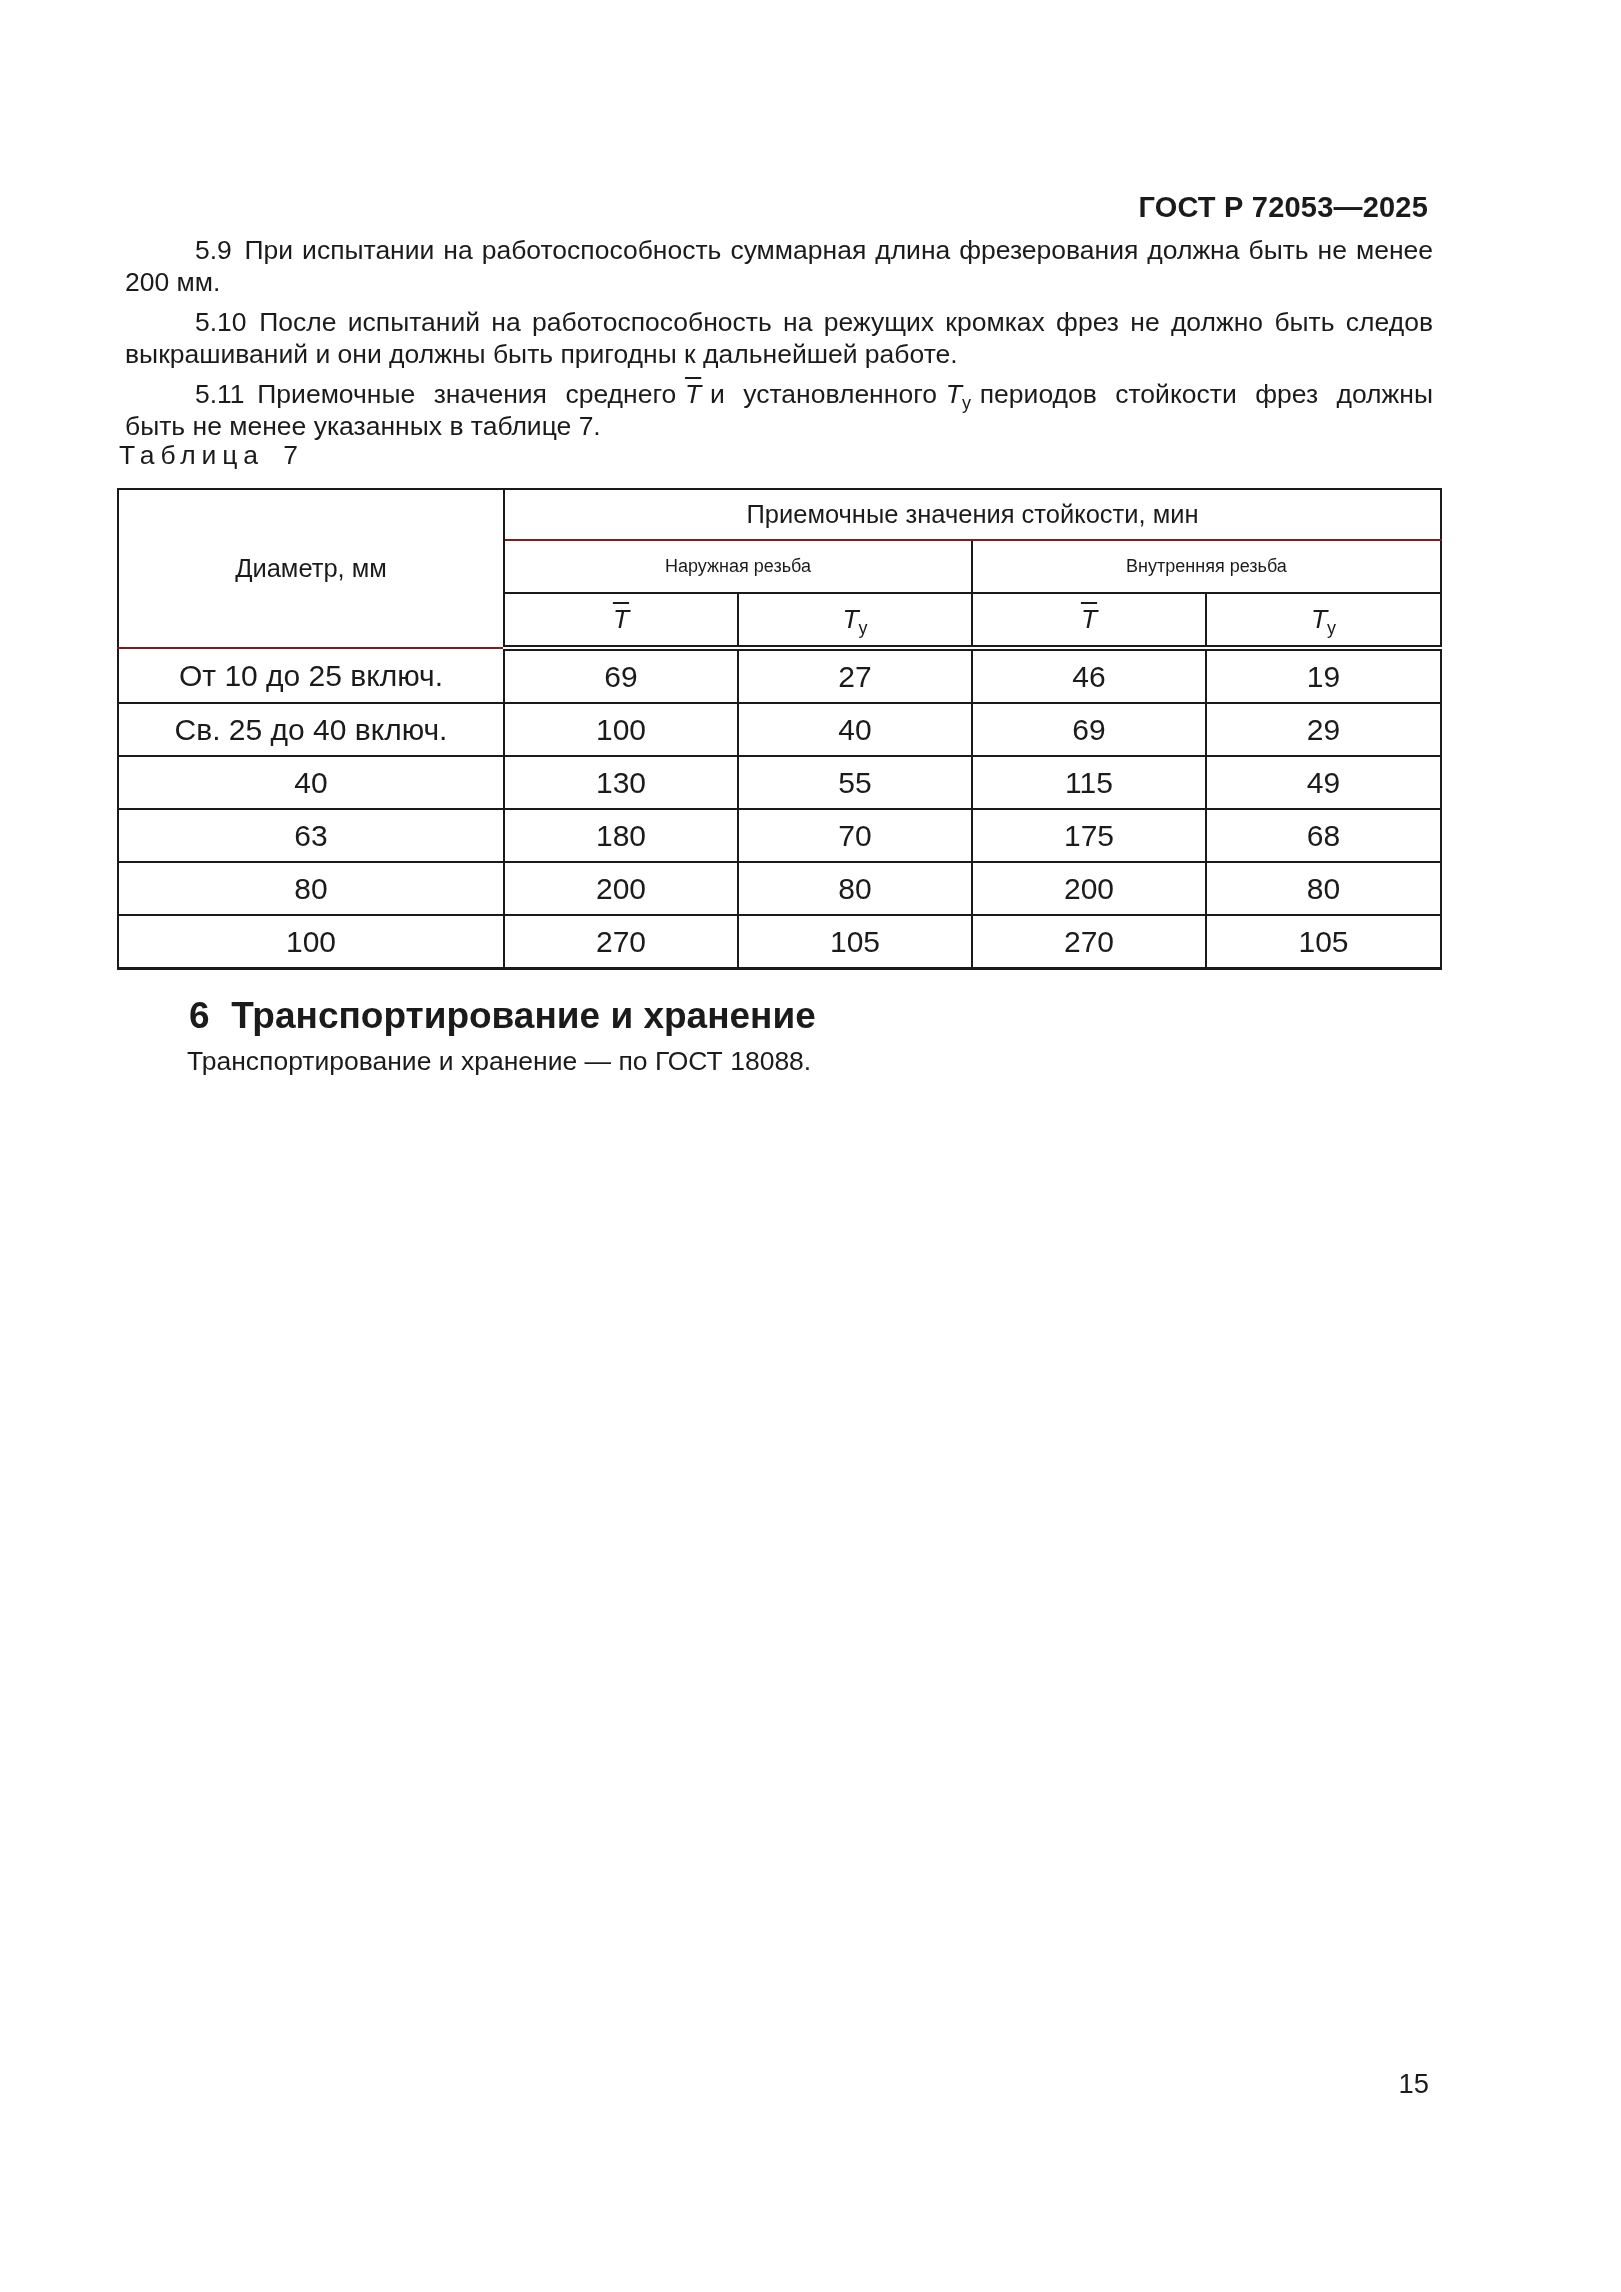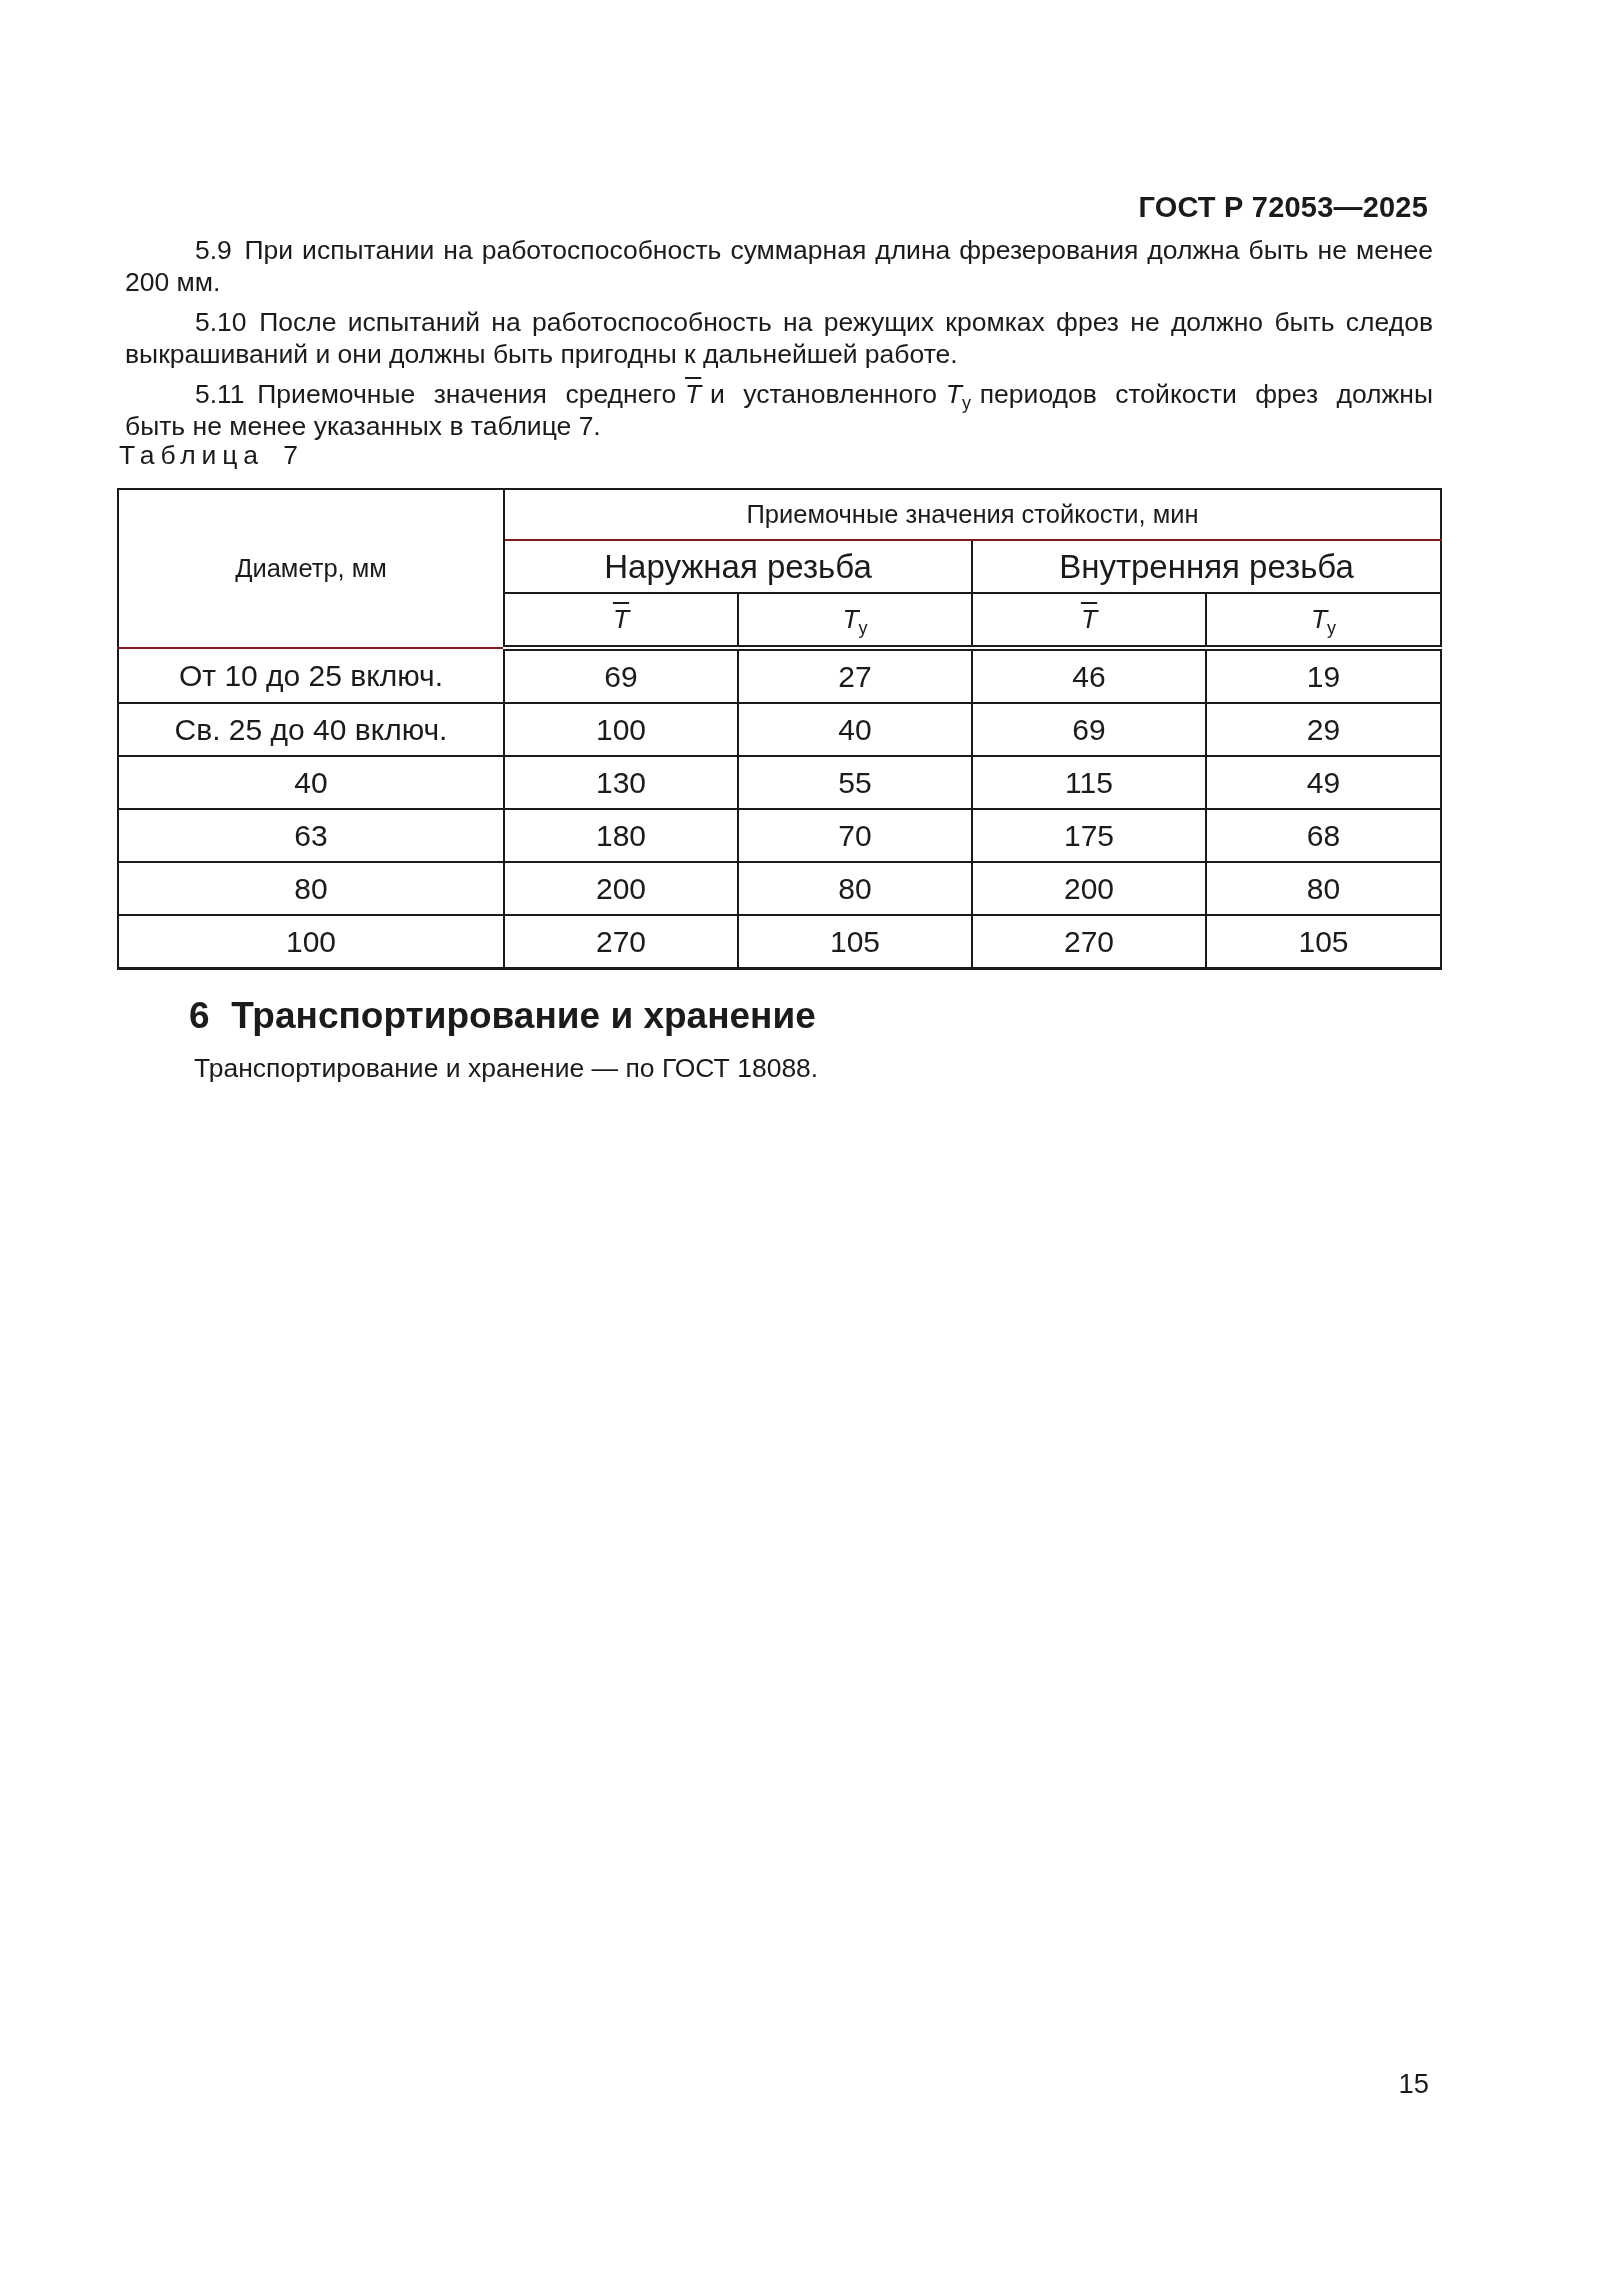--- a/index.html
+++ b/index.html
@@ -65,42 +65,42 @@
     border-left: 2px solid #1a1a1a;
     border-right: 2px solid #1a1a1a;
     padding: 0 5.9px;
     text-align: center;
     vertical-align: middle;
     font-weight: normal;
     background: #ffffff;
     overflow: hidden;
   }
   tr.hrow1 th { height: 49px; border-bottom: 2px solid #7f1d1d; font-size: 25.5px; }
-  tr.hrow2 th { height: 51px; border-bottom: 2px solid #1a1a1a; font-size: 33px; }
+  tr.hrow2 th { height: 51px; border-bottom: 2px solid #1a1a1a; font-size: 18px; }
   tr.hrow3 th { height: 51px; border-bottom: 6.9px double #1a1a1a; font-size: 26.5px; }
   th.cell-diam { border-bottom: 6.9px double #1a1a1a; font-size: 25.5px; }
   tr.drow td { height: 51px; border-bottom: 2.9px solid #1a1a1a; font-size: 30px; }
   tr.drow:last-child td { border-bottom: none; }
   
   .section-heading {
     position: absolute;
     left: 186px;
     top: 992px;
     margin: 3px;
     font-size: 37px;
     font-weight: bold;
     white-space: nowrap;
   }
   .section-heading .sec-num { margin-right: 21.6px; }
   .closing-para {
     position: absolute;
     left: 117px;
     top: 1045px;
     width: 1324px;
-    margin: 7px;
+    margin: 0;
     font-size: 26.5px;
     line-height: 32px;
     text-indent: 70px;
   }
   .page-number {
     position: absolute;
     top: 2068px;
     right: 192px;
     font-size: 27.4px;
   }

